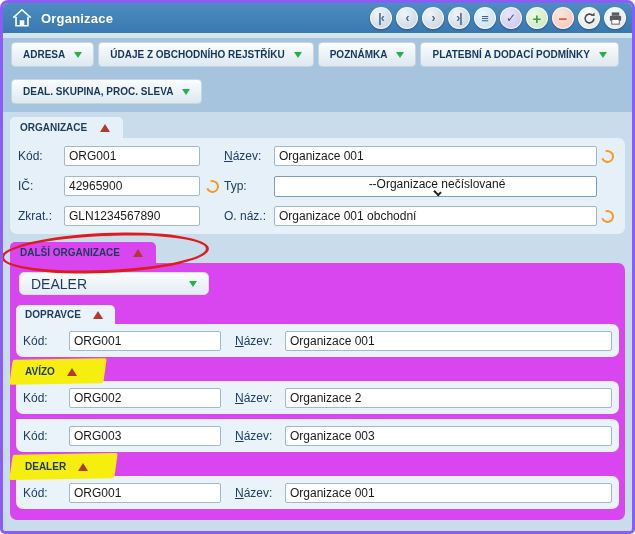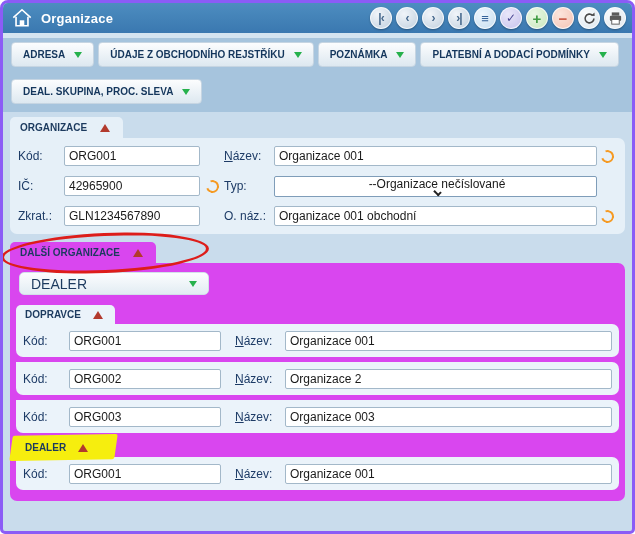--- a/index.html
+++ b/index.html
@@ -265,20 +265,25 @@
               <label class="lbl">Kód:</label>
               <input class="inp" value="ORG001" style="">
               <span></span>
               <label class="lbl"><span class="accel">N</span><span>ázev:</span></label>
               <input class="inp" value="Organizace 001" style="">
             </div>
           </div>
         </section>
 
         <section class="sub">
+          <div class="shead">
+            <div class="hl-mark"></div>
+            <span class="shead-label">AVÍZO</span>
+            <span class="tri-up"></span>
+          </div>
           <div class="panel">
             <div class="frow frow-sub">
               <label class="lbl">Kód:</label>
               <input class="inp" value="ORG002" style="">
               <span></span>
               <label class="lbl"><span class="accel">N</span><span>ázev:</span></label>
               <input class="inp" value="Organizace 2" style="">
             </div>
           </div>
         </section>

